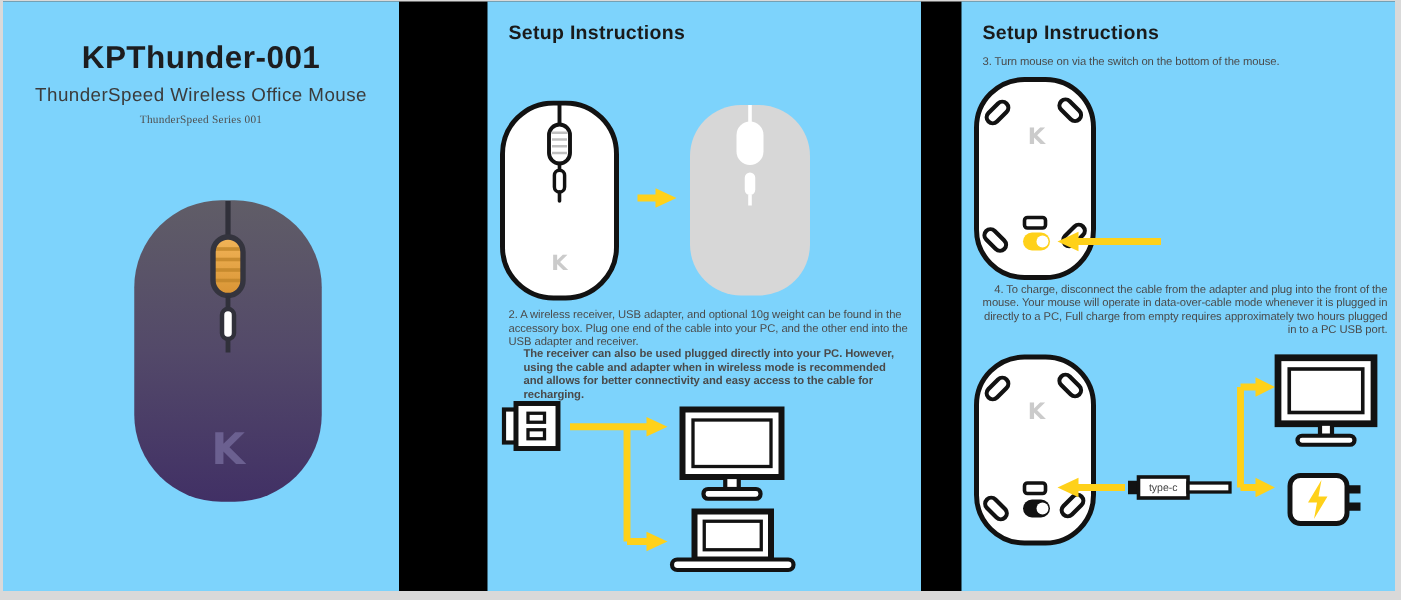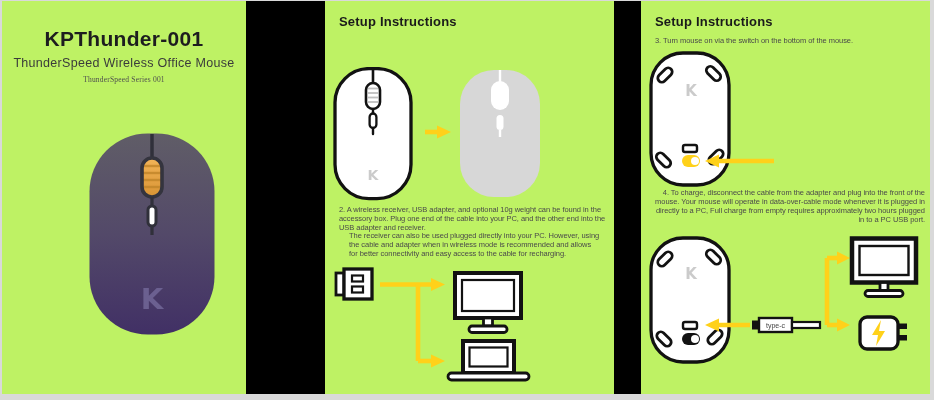--- a/index.html
+++ b/index.html
@@ -3,42 +3,42 @@
 <meta charset="utf-8">
 <style>
   * { margin:0; padding:0; box-sizing:border-box; }
   html,body { width:934px; height:400px; overflow:hidden;
               font-family:"Liberation Sans", sans-serif;
               background:var(--page-backdrop,#D9D9D9); }
 
   .stage { position:relative; width:934px; height:400px; background:var(--page-backdrop,#D9D9D9); }
   .backdrop { position:absolute; left:2px; top:1px; width:928px; height:393px; background:var(--gap-black,#000); }
 
-  .page { position:absolute; top:1px; height:393px; background:#bef264; }
-  .page-cover  { left:2px;   width:244px; }
+  .page { position:absolute; top:1px; height:393px; background:#7dd3fc; }
+  .page-cover  { left:2px;   width:264px; }
   .page-setup1 { left:325px; width:289px; }
   .page-setup2 { left:641px; width:289px; }
 
   
   .cover-title    { position:absolute; top:26px;  left:0; width:100%; text-align:center;
                     font-size:21px; font-weight:bold; letter-spacing:.3px; color:#1D1D1F; }
   .cover-subtitle { position:absolute; top:55px;  left:0; width:100%; text-align:center;
                     font-size:12.5px; letter-spacing:.3px; color:#3B3B3B; }
   .cover-series   { position:absolute; top:74px;  left:0; width:100%; text-align:center;
                     font-size:7.5px; letter-spacing:.2px; color:#4F4F4F;font-family:Liberation Serif, serif; }
   .product-mouse  { position:absolute; left:87px; top:132px; }
 
   
   .h2 { position:absolute; top:13px; left:14px; font-size:13px; font-weight:bold;
         letter-spacing:.2px; color:#1A1A1A; }
   .body-text { position:absolute; font-size:7.5px; line-height:1.18; letter-spacing:-.05px;
                color:var(--body-text,#4A4A4A); }
   .step1  { top:36px;  left:14px; width:272px; }
   .step2a { top:205px; left:14px; width:272px; }
-  .step2b { top:231px; left:24px; width:252px; }
+  .step2b { top:231px; left:24px; width:252px;font-weight:bold; }
   .step3  { top:36px;  left:14px; width:272px; }
   .step4  { top:188px; left:14px; width:270px;text-align:right; }
 
   .diagram { position:absolute; }
   .d-film     { left:8px; top:66px; }
   .d-connect  { left:8px; top:264px; }
   .d-switch   { left:8px; top:50px; }
   .d-charge   { left:8px; top:235px; }
 
   

